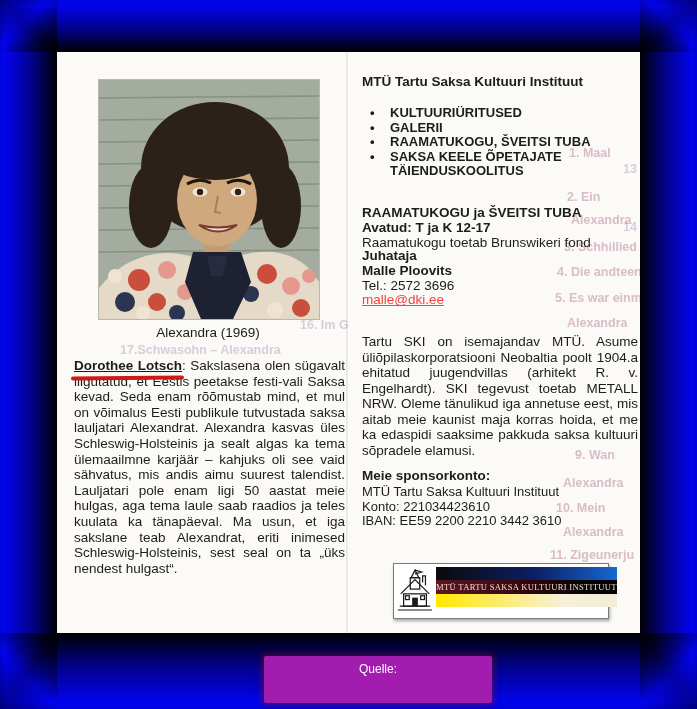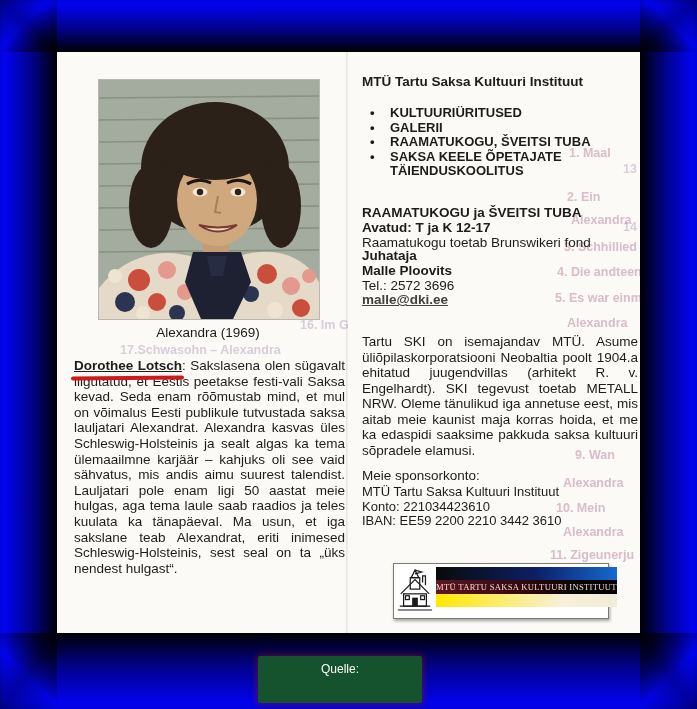--- a/index.html
+++ b/index.html
@@ -45,39 +45,39 @@
                background:#d01a1a;border-radius:2px;transform:rotate(-0.6deg);}
   .title{position:absolute;left:305px;top:22px;width:276px;font-size:13.5px;font-weight:bold;}
   .bullets{position:absolute;left:305px;top:54px;width:276px;font-size:13px;
            font-weight:bold;line-height:14.6px;}
   .brow{display:flex;}
   .dot{width:20px;padding-left:8px;flex:none;}
   .btxt{flex:1;}
   .libblock{position:absolute;left:305px;top:142px;width:276px;font-size:13.5px;line-height:14.8px;margin-top:12px;}
   .dirblock{position:absolute;left:305px;top:197px;width:276px;font-size:13.5px;line-height:14.8px;}
   .b{font-weight:bold;}
-  .email{color:#404040;font-weight:bold;text-decoration:underline;cursor:pointer;}
+  .email{color:#ef4444;font-weight:normal;text-decoration:underline;cursor:pointer;}
   .about{position:absolute;left:305px;top:282px;width:276px;font-size:13.5px;
          line-height:15.5px;text-align:justify;}
-  .sponsor-h{position:absolute;left:305px;top:416px;width:276px;font-size:13.5px;font-weight:normal;}
+  .sponsor-h{position:absolute;left:305px;top:416px;width:276px;font-size:13.5px;font-weight:bold;}
   .sponsor{position:absolute;left:305px;top:433px;width:276px;font-size:13px;line-height:14.6px;}
   
   .logo{position:absolute;left:336px;top:511px;width:214px;height:54px;background:#fff;
         border:1px solid #7c7c76;box-shadow:1px 2px 3px rgba(0,0,0,.35);display:flex;}
   .logo-house{width:42px;flex:none;display:flex;align-items:center;justify-content:center;}
   .logo-stripes{flex:1;padding-top:3px;}
   .st{height:13px;}
   .st-top{background:linear-gradient(to right,#0a0a0a,#0d1f66 55%,#1668d0 100%);}
   .st-mid{height:14px;background:linear-gradient(to right,#5e1624,#30070e 50%,#050505 80%,#000);
           display:flex;align-items:center;justify-content:center;}
   .st-mid span{font-family:"Liberation Serif",serif;font-size:8.6px;letter-spacing:.3px;
                color:#f5dcc8;white-space:nowrap;}
   .st-bot{background:linear-gradient(to right,#ffe800,#f8f0d8 70%,#f2ecd8 100%);}
   
-  .footer{position:absolute;left:258px;top:656px;width:164px;height:47px;background:#14532d;
+  .footer{position:absolute;left:264px;top:656px;width:228px;height:47px;background:#a21caf;
           color:#fff;text-align:center;border-radius:2px;
           box-shadow:0 0 6px 2px rgba(140,20,20,.5);}
   .f1{font-size:12px;margin-top:6px;}
   .f2{font-size:14.5px;margin-top:2px;}
   
   .ghost{position:absolute;color:rgba(186,125,160,.5);font-weight:bold;font-size:12.5px;
          filter:blur(.3px);white-space:nowrap;}
   .ghost.dim{color:rgba(150,120,170,.35);}
 </style>
 </head>

